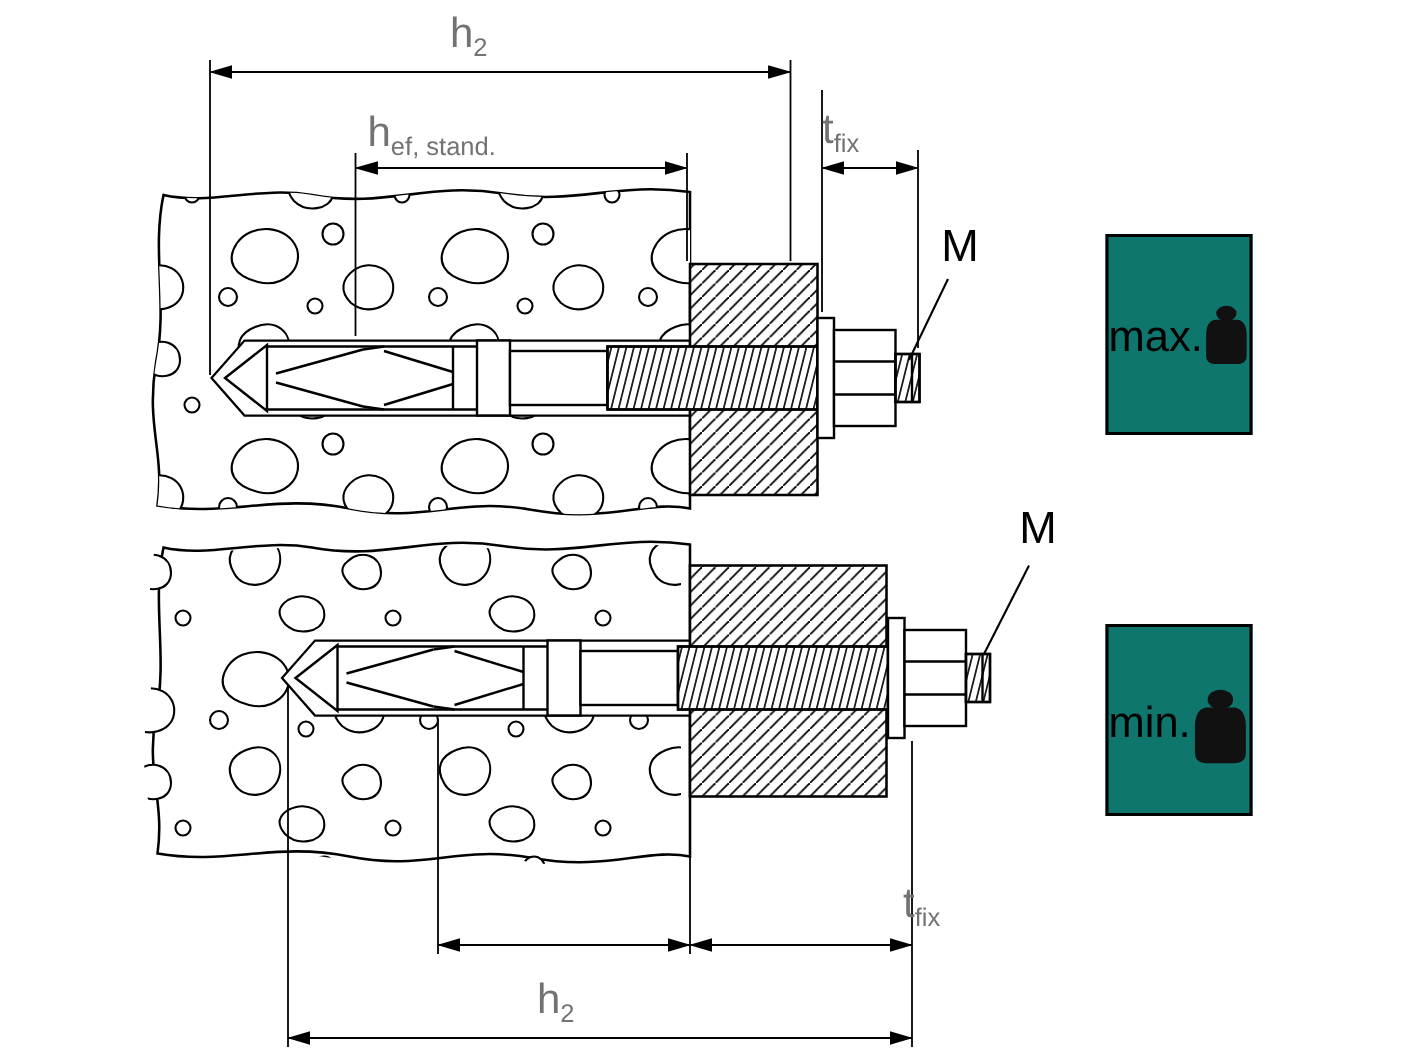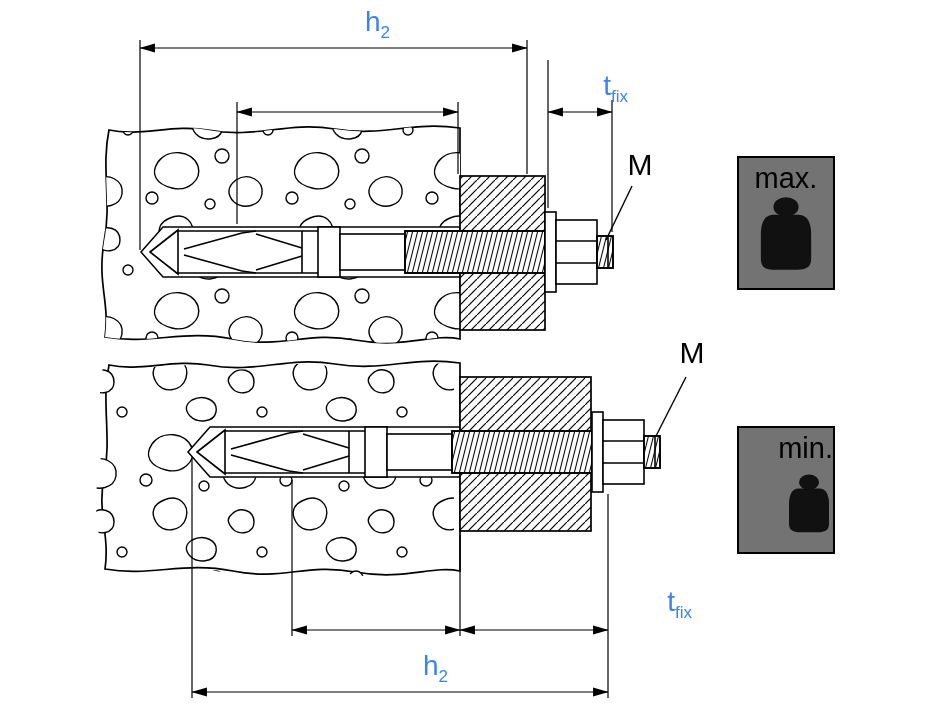--- a/index.html
+++ b/index.html
@@ -1,23 +1,23 @@
 <!DOCTYPE html>
 <html><head>
 <meta charset="utf-8">
 <style>
   html,body{margin:0;padding:0;background:#fff;}
   .stage{position:relative;width:940px;height:705px;background:#fff;overflow:hidden;
          font-family:"Liberation Sans", sans-serif;color:#000;}
   .art{position:absolute;left:0;top:0;}
-  .dim-label{position:absolute;text-align:right;font-size:28px;color:#3b82f6;white-space:nowrap;}
+  .dim-label{position:absolute;text-align:left;font-size:28px;color:#737373;white-space:nowrap;}
   .dim-label sub{font-size:17px;}
   .m-label{position:absolute;text-align:center;font-size:30px;color:#000;}
-  .badge{position:absolute;width:98px;border:2.5px solid #000;background:#737373;
-         display:flex;flex-direction:column;align-items:center;box-sizing:border-box;}
+  .badge{position:absolute;width:98px;border:2.5px solid #000;background:#0f766e;
+         display:flex;align-items:center;box-sizing:border-box;}
   .badge .badge-label{font-size:29px;margin-top:4px;}
   .badge svg{display:block;}
   .badge-max{height:134px;}
   .badge-min{height:128px;}
 </style>
 </head>
 <body>
 
 <div class="stage">
 
@@ -132,20 +132,23 @@
         <path d="M192,458 V698"></path>
         <line x1="192" y1="692" x2="608" y2="692" marker-start="url(#arr)" marker-end="url(#arr)"></line>
         <path d="M686,377 L656,436" stroke-width="1.4"></path>
       </g>
     </g>
   </svg>
 
   <div class="dim-label" style="left:300px;top:6px;width:90px;">
     <span>h</span><sub>2</sub>
   </div>
+  <div class="dim-label" style="left:245px;top:72px;width:210px;">
+    <span>h</span><sub>ef, stand.</sub>
+  </div>
   <div class="dim-label" style="left:548px;top:70px;width:80px;">
     <span>t</span><sub>fix</sub>
   </div>
   <div class="m-label" style="left:620px;top:148px;width:40px;">
     <span>M</span>
   </div>
 
   <div class="dim-label" style="left:602px;top:586px;width:90px;">
     <span>t</span><sub>fix</sub>
   </div>
@@ -157,21 +160,21 @@
   </div>
 
   <div class="badge badge-max" style="left:737px;top:156px;">
     <span class="badge-label">max.</span>
     <svg width="58" height="76" viewBox="0 0 60 78">
       <ellipse cx="30" cy="12" rx="13" ry="10" fill="#111"></ellipse>
       <path d="M17,20 L43,20 C53,20 56,30 56,40 L56,66 C56,75 50,77 42,77 L18,77 C10,77 4,75 4,66 L4,40 C4,30 7,20 17,20 Z" fill="#111"></path>
     </svg>
   </div>
 
-  <div class="badge badge-min" style="left:737px;top:426px;align-items:flex-end;">
+  <div class="badge badge-min" style="left:737px;top:416px;">
     <span class="badge-label">min.</span>
     <svg width="48" height="60" viewBox="0 0 60 78" style="margin-top:8px;">
       <ellipse cx="30" cy="12" rx="13" ry="10" fill="#111"></ellipse>
       <path d="M17,20 L43,20 C53,20 56,30 56,40 L56,66 C56,75 50,77 42,77 L18,77 C10,77 4,75 4,66 L4,40 C4,30 7,20 17,20 Z" fill="#111"></path>
     </svg>
   </div>
 
 </div>
 
 </body></html>

